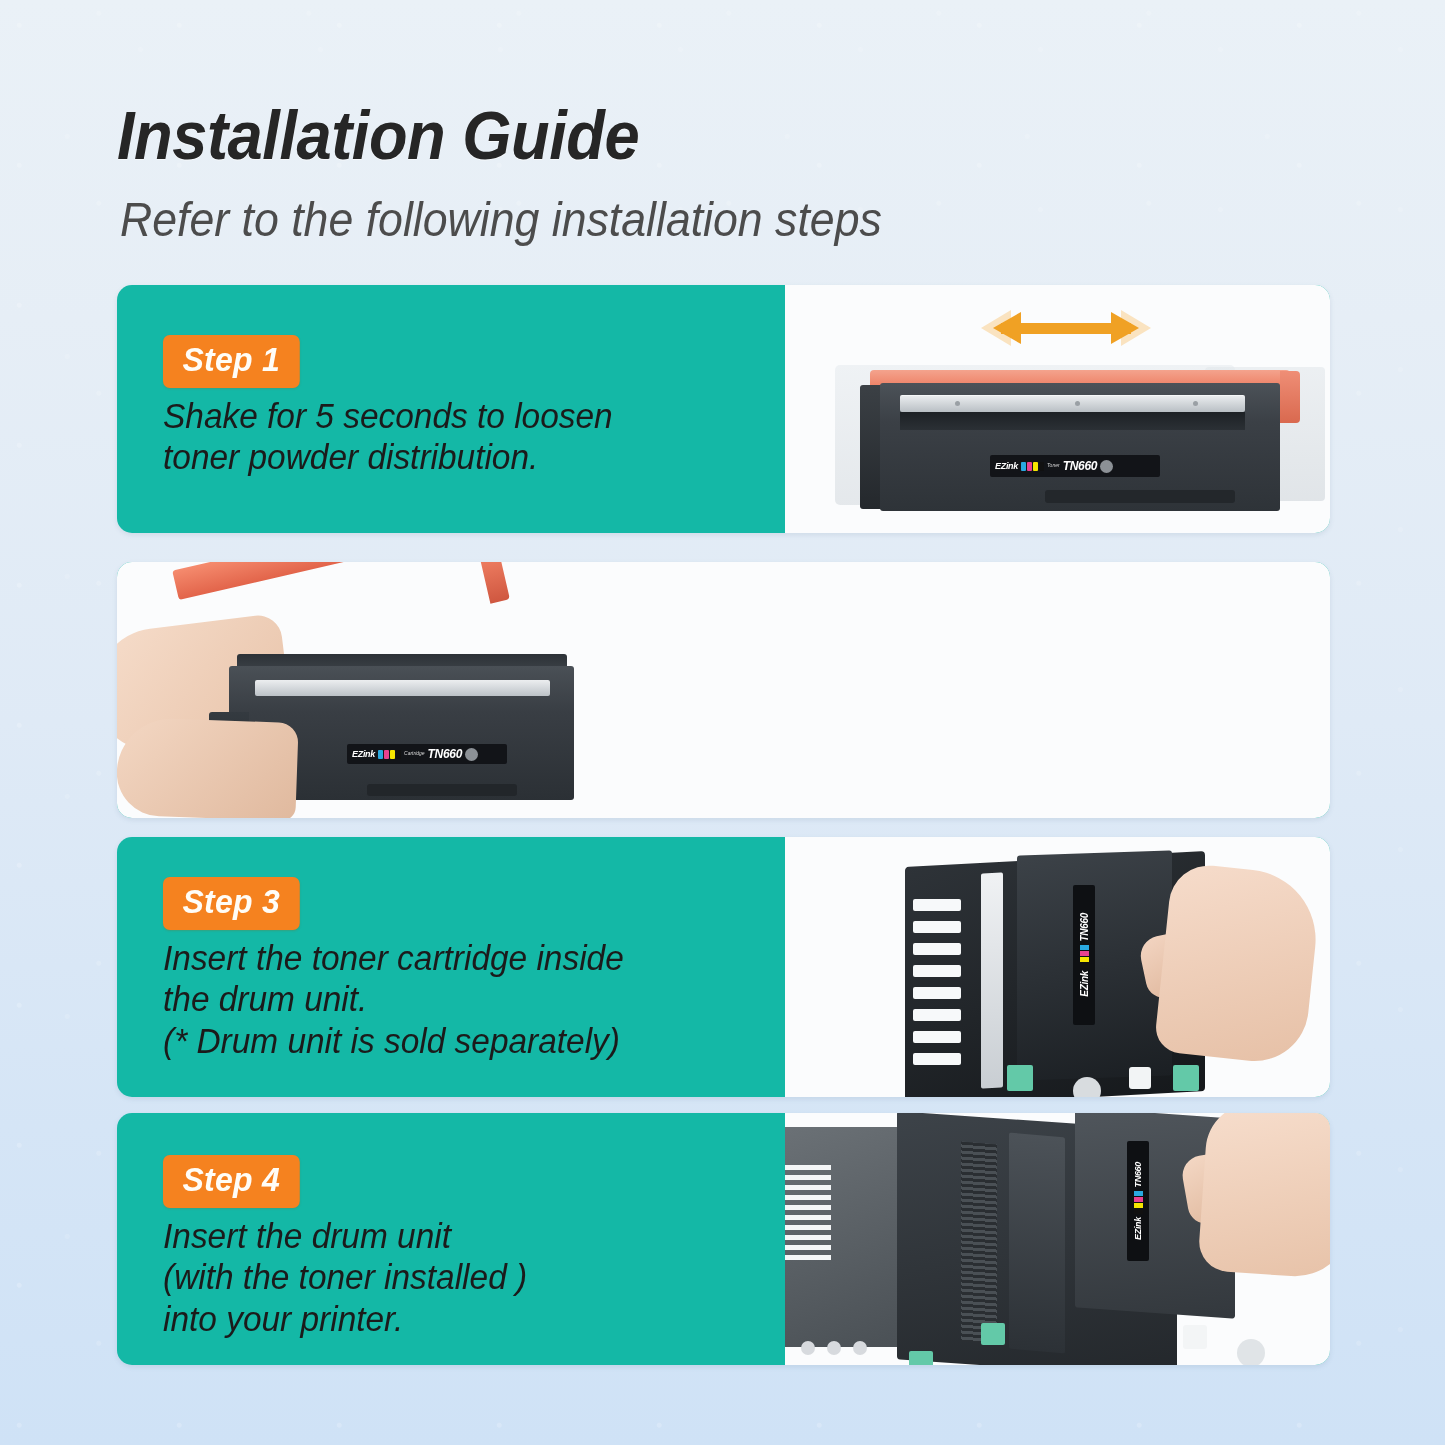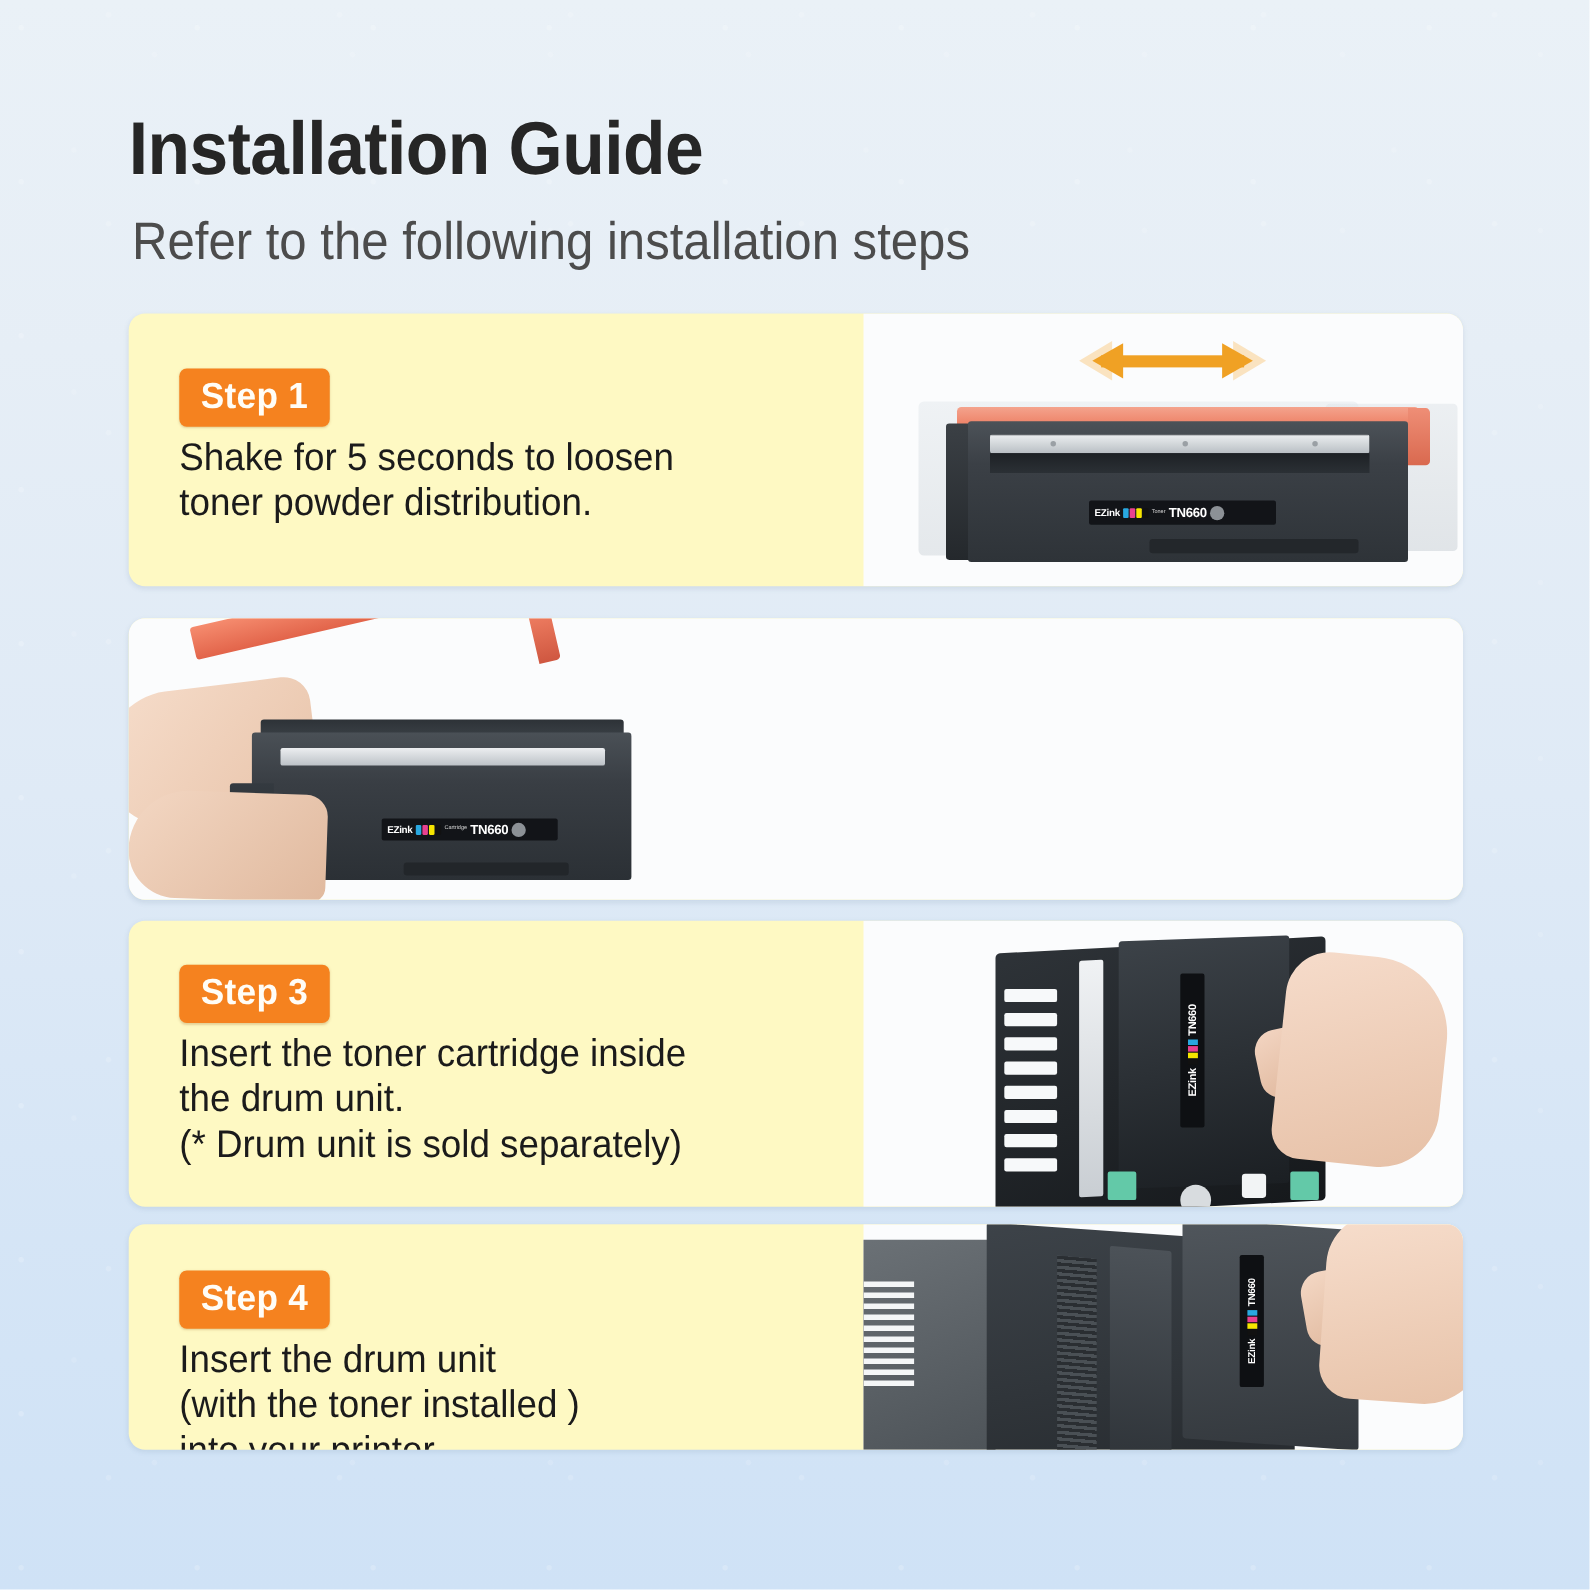--- a/index.html
+++ b/index.html
@@ -13,44 +13,44 @@
   .texture{
     position:absolute; inset:0; pointer-events:none; opacity:.35;
     background-image:
       radial-gradient(circle at 12% 18%, rgba(255,255,255,.55) 0 2px, transparent 3px),
       radial-gradient(circle at 47% 7%,  rgba(255,255,255,.45) 0 2px, transparent 3px),
       radial-gradient(circle at 78% 31%, rgba(255,255,255,.40) 0 2px, transparent 3px),
       radial-gradient(circle at 28% 62%, rgba(255,255,255,.35) 0 2px, transparent 3px);
     background-size:160px 140px, 210px 190px, 180px 160px, 240px 220px;
   }
 
-  .page{ position:relative; width:1445px; height:1445px; }
+  .page{ position:relative; width:1445px; height:1445px;font-style:italic; }
 
   .hdr-title{
     position:absolute; left:117px; top:96px;
     font-size:68px; font-weight:bold; color:#262626;
     letter-spacing:-0.5px; transform:scaleX(.93); transform-origin:left center;
     text-shadow:0 1px 0 rgba(255,255,255,.6);
   }
   .hdr-sub{
     position:absolute; left:120px; top:192px;
     font-size:48px; color:#4c4c4c; font-weight:normal;
     transform:scaleX(.93); transform-origin:left center;
   }
 
   .card{
     position:absolute; left:117px; width:1213px;
-    background:#fef9c3; border-radius:15px; overflow:hidden;
+    background:#14b8a6; border-radius:15px; overflow:hidden;
     box-shadow:0 2px 5px rgba(80,110,140,.13);
     display:flex;
   }
   #card1{ top:285px; height:248px; }
   #card2{ top:562px; height:256px; }
   #card3{ top:837px; height:260px; }
-  #card4{ top:1113px; height:205px; }
+  #card4{ top:1113px; height:252px; }
 
   .card-text{ width:668px; flex:none; position:relative; padding:0 0 0 46px; }
   .card-photo{ flex:1; position:relative; background:#fbfcfd; overflow:hidden; }
 
   .badge{
     display:inline-block; background:#f5821f; color:#fffdf7;
     font-size:33px; font-weight:bold; border-radius:7px;
     padding:6px 20px 9px 20px; letter-spacing:.3px;
     box-shadow:0 1px 2px rgba(150,90,20,.25);
     transform:scaleX(.97); transform-origin:left center;

